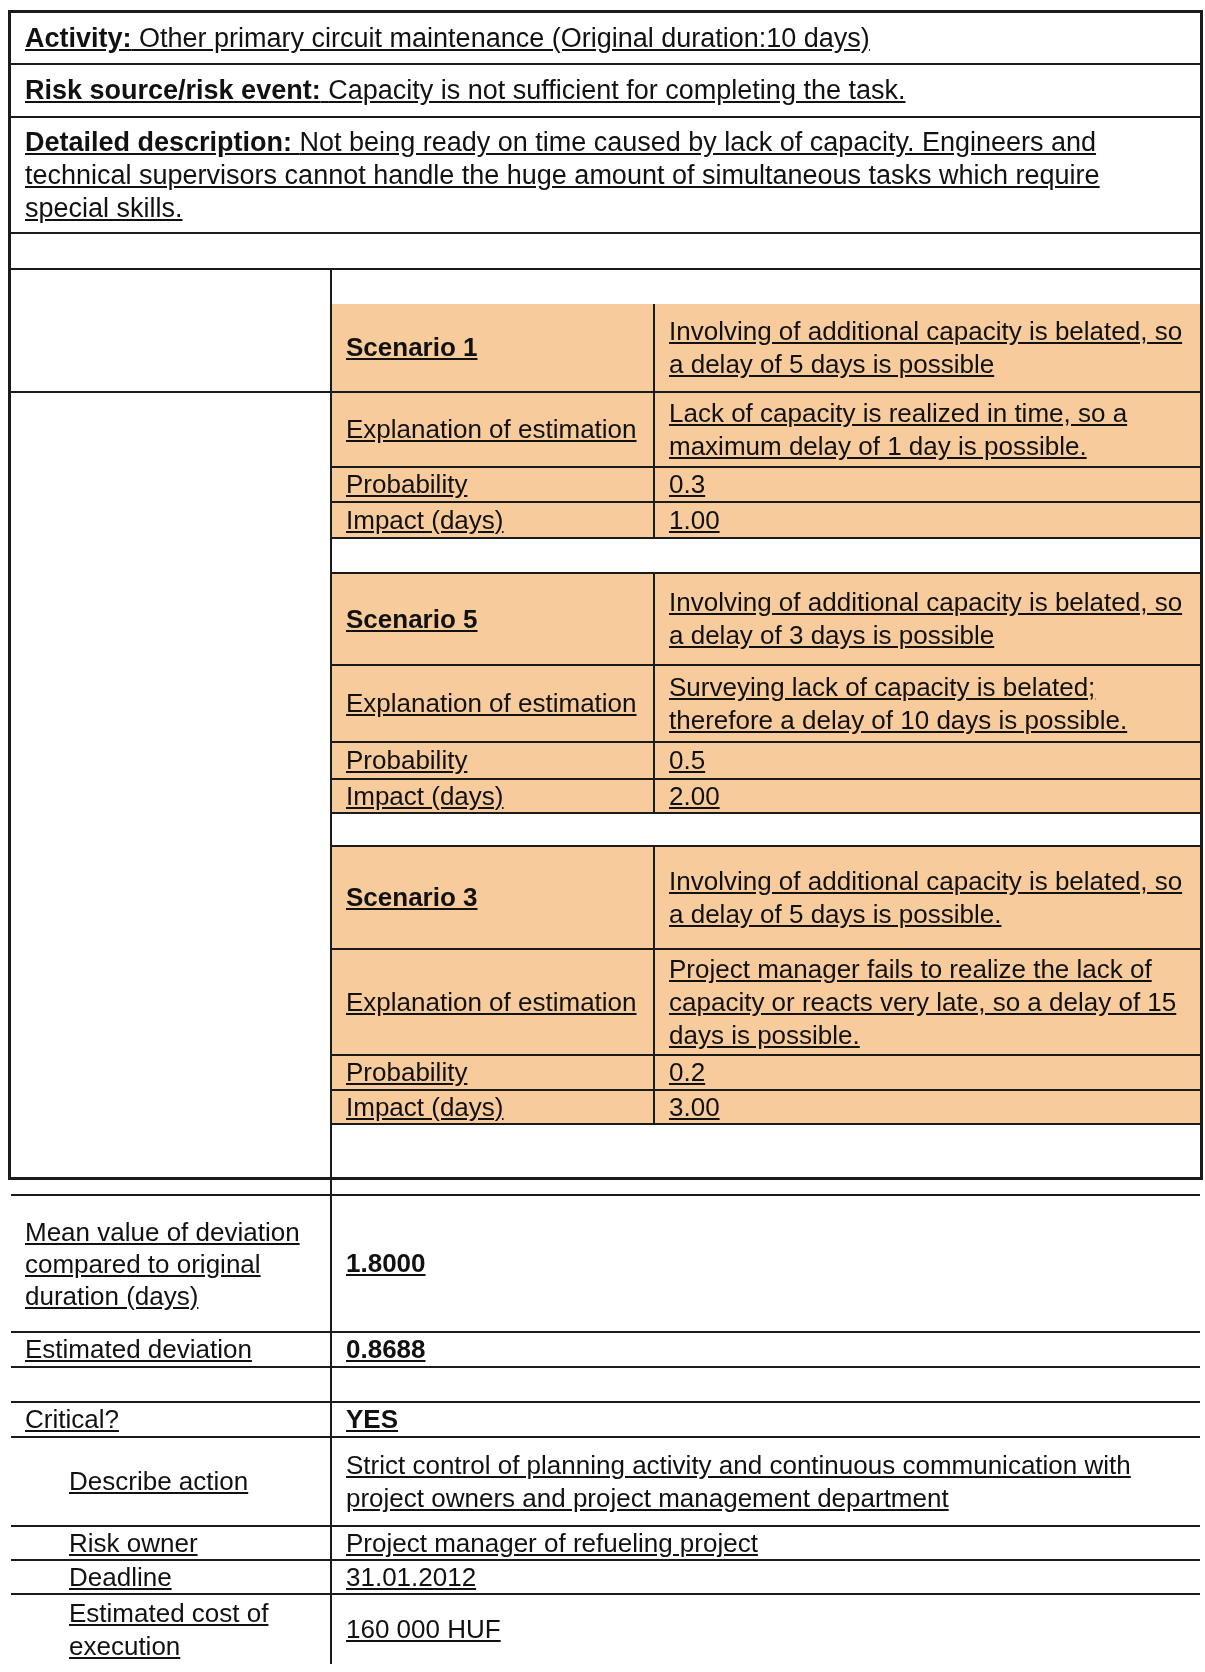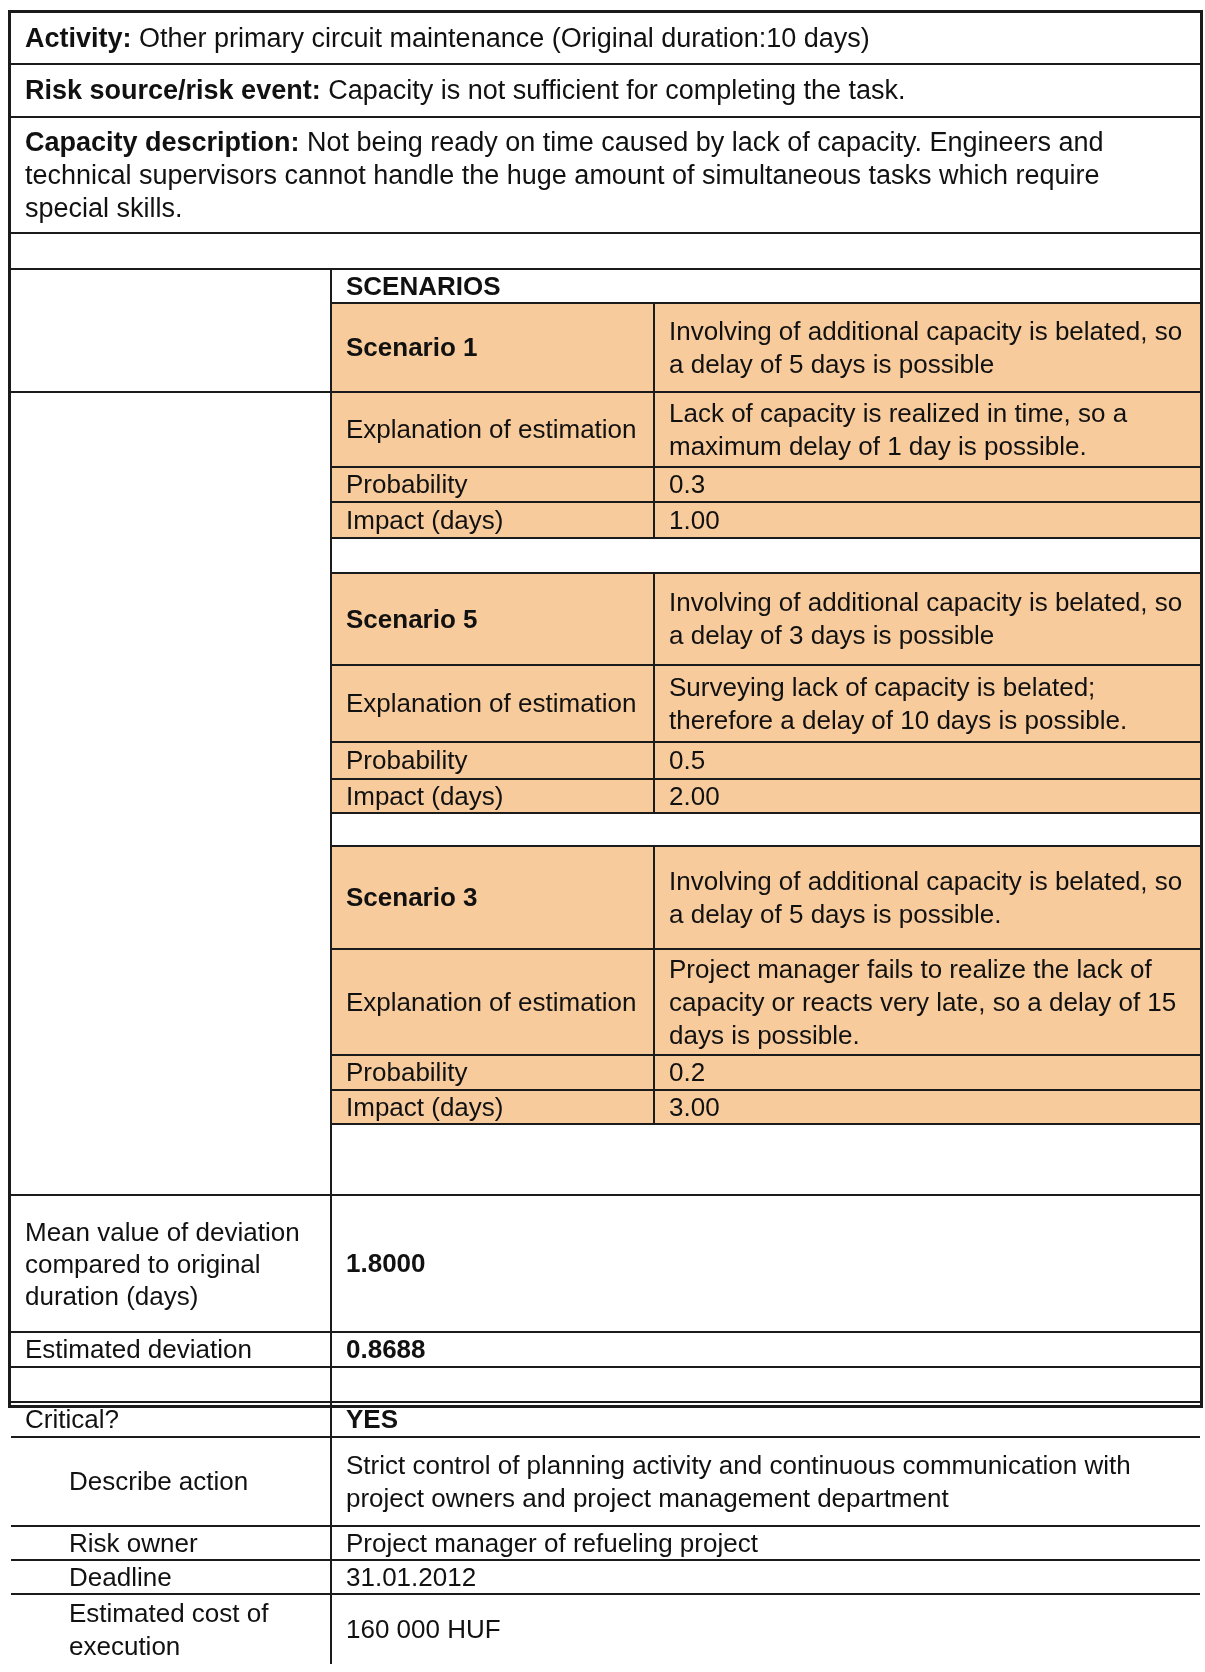--- a/index.html
+++ b/index.html
@@ -8,26 +8,27 @@
   }
   *{box-sizing:border-box;margin:0;padding:0;}
   html,body{background:#ffffff;}
   body{
     width:1205px;height:1672px;position:relative;
     font-family:"Liberation Sans","DejaVu Sans",sans-serif;
     color:#111111;
   }
   .doc-table{
     position:absolute;left:8px;top:10px;
-    width:1195px;height:1398px;
+    width:1195px;height:1170px;
     border:3px solid var(--border);
     display:grid;
     grid-template-columns:321px 323px 545px;
     grid-template-rows:52px 53px 116px 36px 34px 89px 75px 35px 36px 35px 92px 77px 37px 34px 33px 103px 106px 35px 34px 71px 137px 35px 35px 35px 89px 34px 34px 69px;
     background:#ffffff;
+    text-decoration:underline;
   }
   .c{
     display:flex;align-items:center;
     padding:2px 10px 2px 14px;
     font-size:26px;line-height:33px;
     border-right:2px solid var(--border);
     border-bottom:2px solid var(--border);
     overflow:hidden;
   }
   .nr{border-right:none;}   
@@ -54,31 +55,30 @@
 
   <div class="c nr top-row" style="grid-area:2/1/3/4">
     <div>
       <span class="b">Risk source/risk event:</span>
       <span>Capacity is not sufficient for completing the task.</span>
     </div>
   </div>
 
   <div class="c nr top-row" style="grid-area:3/1/4/4">
     <div>
-      <span class="b">Capacity description:</span>
+      <span class="b">Detailed description:</span>
       <span>Not being ready on time caused by lack of capacity. Engineers and technical supervisors cannot handle the huge amount of simultaneous tasks which require special skills.</span>
     </div>
   </div>
 
   <div class="c nr" style="grid-area:4/1/5/4"></div>
 
   <div class="c" style="grid-area:5/1/7/2"></div>
   <div class="c" style="grid-area:7/1/21/2"></div>
 
-  <div class="c nr b" style="grid-area:5/2/6/4">SCENARIOS</div>
 
   <div class="c or b" style="grid-area:6/2/7/3">Scenario 1</div>
   <div class="c or nr desc-cell" style="grid-area:6/3/7/4">Involving of additional capacity is belated, so a delay of 5 days is possible</div>
   <div class="c or wrap-narrow" style="grid-area:7/2/8/3">Explanation of estimation</div>
   <div class="c or nr desc-cell" style="grid-area:7/3/8/4">Lack of capacity is realized in time, so a maximum delay of 1 day is possible.</div>
   <div class="c or" style="grid-area:8/2/9/3">Probability</div>
   <div class="c or nr" style="grid-area:8/3/9/4">0.3</div>
   <div class="c or" style="grid-area:9/2/10/3">Impact (days)</div>
   <div class="c or nr" style="grid-area:9/3/10/4">1.00</div>
 

